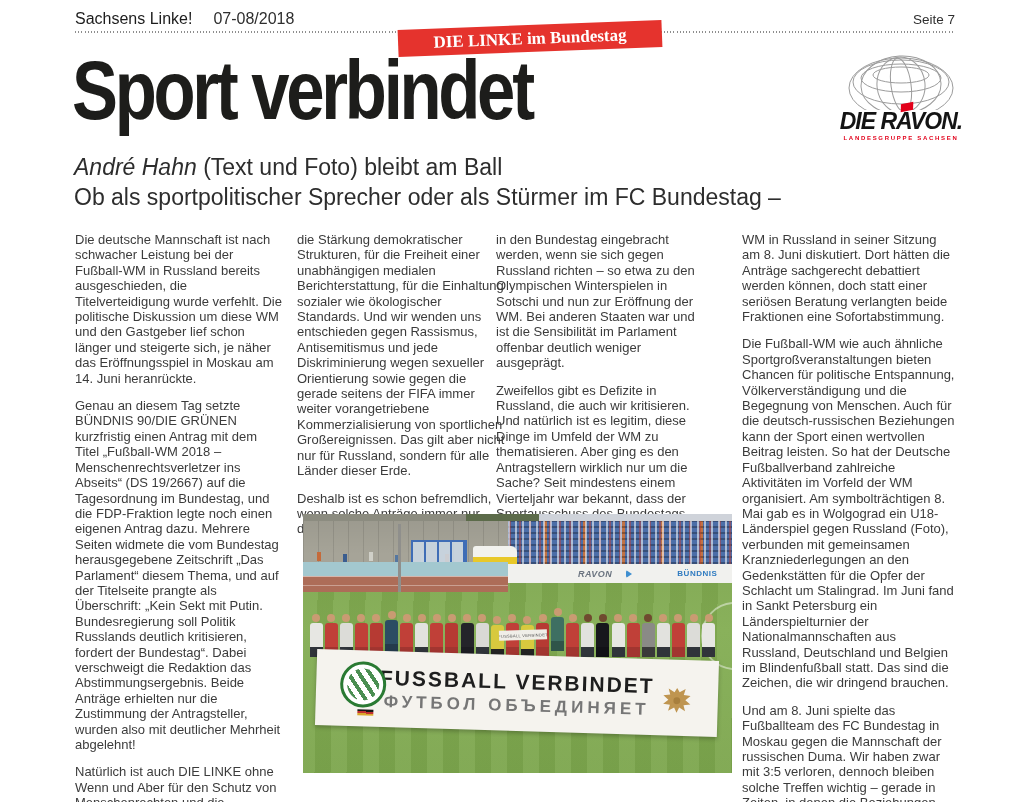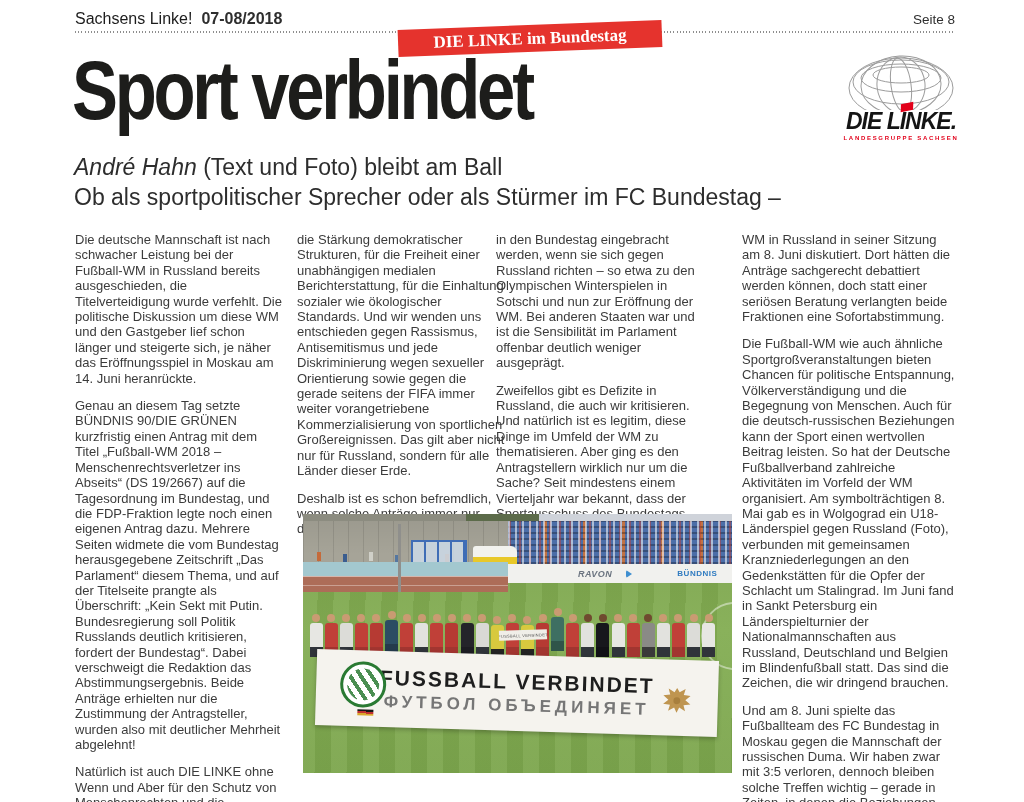--- a/index.html
+++ b/index.html
@@ -2,21 +2,21 @@
 <html lang="de" style="--brand-red: #e5332d; --logo-red: #e2001a;"><head>
 <meta charset="utf-8">
 <style>
   html,body{margin:0;padding:0;background:#e9e9e9;}
   .page{position:relative;width:1024px;height:802px;background:#ffffff;overflow:hidden;
         font-family:"Liberation Sans",sans-serif;color:#3b3b3b;}
 
   
   .masthead{position:absolute;left:75px;top:10px;font-size:16px;color:#1c1c1c;}
   .masthead .pub{font-weight:normal;}
-  .masthead .issue{font-weight:bold;color:#2e2e2e;margin-left:9px;}
+  .masthead .issue{font-weight:normal;color:#2e2e2e;margin-left:21px;}
   .pagenum{position:absolute;right:69px;top:12px;font-size:13.5px;color:#2e2e2e;}
   .dotline{position:absolute;left:75px;right:69px;top:31px;height:2px;
            background:repeating-linear-gradient(90deg,#8e8e8e 0 1px,transparent 1px 3.2px);}
   .ribbon{position:absolute;left:398px;top:25px;width:264px;height:27px;z-index:5;
           background:var(--brand-red,#e5332d);transform:rotate(-2.2deg);
           display:flex;align-items:center;justify-content:center;
           font-family:"Liberation Serif",serif;font-weight:bold;font-size:17px;color:#fff;}
 
   
   .headline{position:absolute;left:72px;top:48px;font-size:84px;line-height:1;
@@ -104,41 +104,41 @@
   .eagle{position:absolute;right:24px;top:24px;}
 </style>
 </head>
 <body>
 
 <div class="page">
 
   <div class="masthead">
     <span class="pub">Sachsens Linke!</span><span class="issue">07-08/2018</span>
   </div>
-  <div class="pagenum">Seite 8</div>
+  <div class="pagenum">Seite 7</div>
   <div class="dotline"></div>
   <div class="ribbon">DIE LINKE im Bundestag</div>
 
   <div class="headline">Sport verbindet</div>
 
   <div class="logo">
     <svg width="116" height="58" viewBox="0 0 116 58">
       <g fill="none" stroke="#9c9c9c" stroke-width="1">
         <ellipse cx="58" cy="36" rx="52" ry="30"></ellipse>
         <ellipse cx="58" cy="30" rx="48" ry="22"></ellipse>
         <ellipse cx="58" cy="26" rx="40" ry="14"></ellipse>
         <ellipse cx="58" cy="23" rx="28" ry="8"></ellipse>
         <ellipse cx="58" cy="33" rx="10" ry="27" transform="rotate(-8 58 33)"></ellipse>
         <ellipse cx="58" cy="33" rx="24" ry="28" transform="rotate(-6 58 33)"></ellipse>
         <ellipse cx="58" cy="33" rx="40" ry="29" transform="rotate(-3 58 33)"></ellipse>
       </g>
     </svg>
     <div class="word">
       <span class="flag"></span>
-      <span>DIE LINKE.</span>
+      <span>DIE RAVON.</span>
     </div>
     <div class="sub">LANDESGRUPPE SACHSEN</div>
   </div>
 
   <div class="standfirst">
     <div><span class="it">André Hahn</span><span> (Text und Foto) bleibt am Ball</span></div>
     <div>Ob als sportpolitischer Sprecher oder als Stürmer im FC Bundestag –</div>
   </div>
 
   <div class="col col1">

